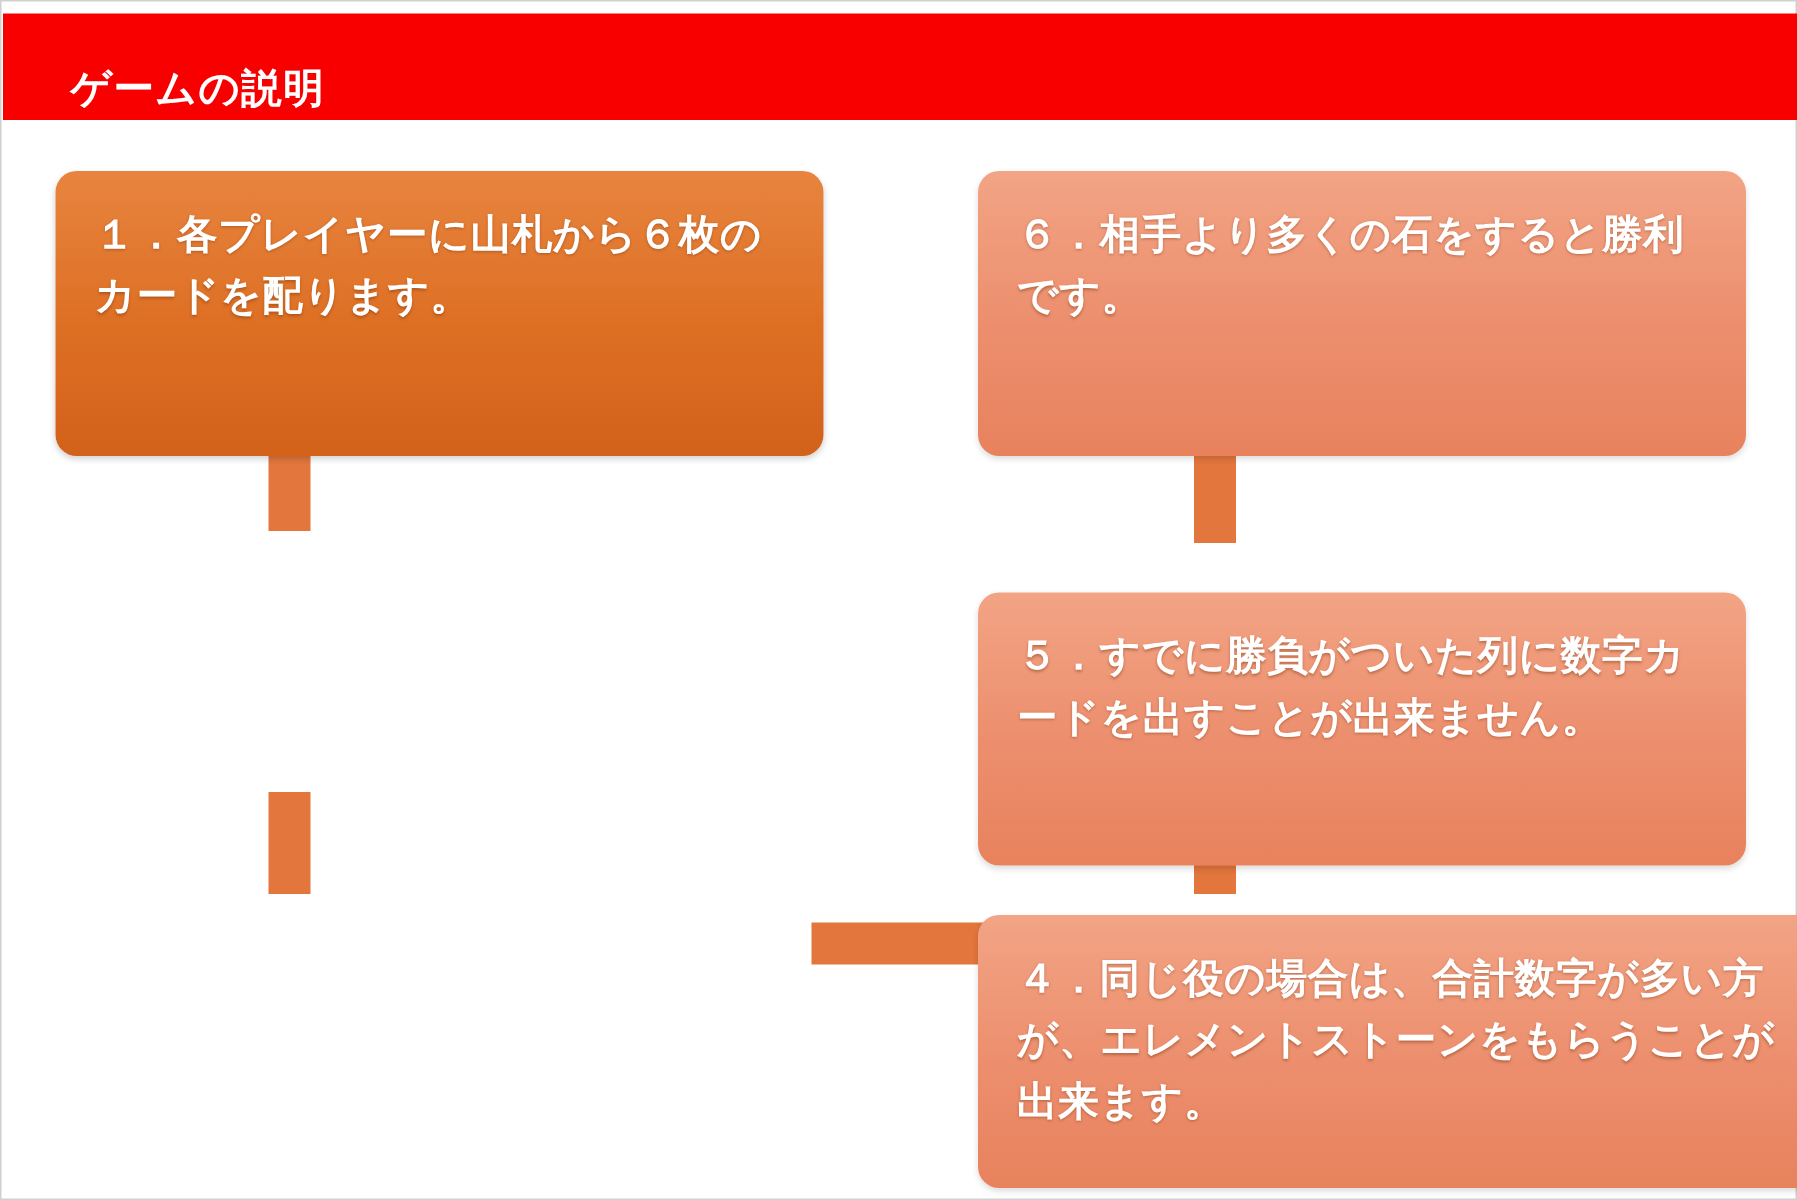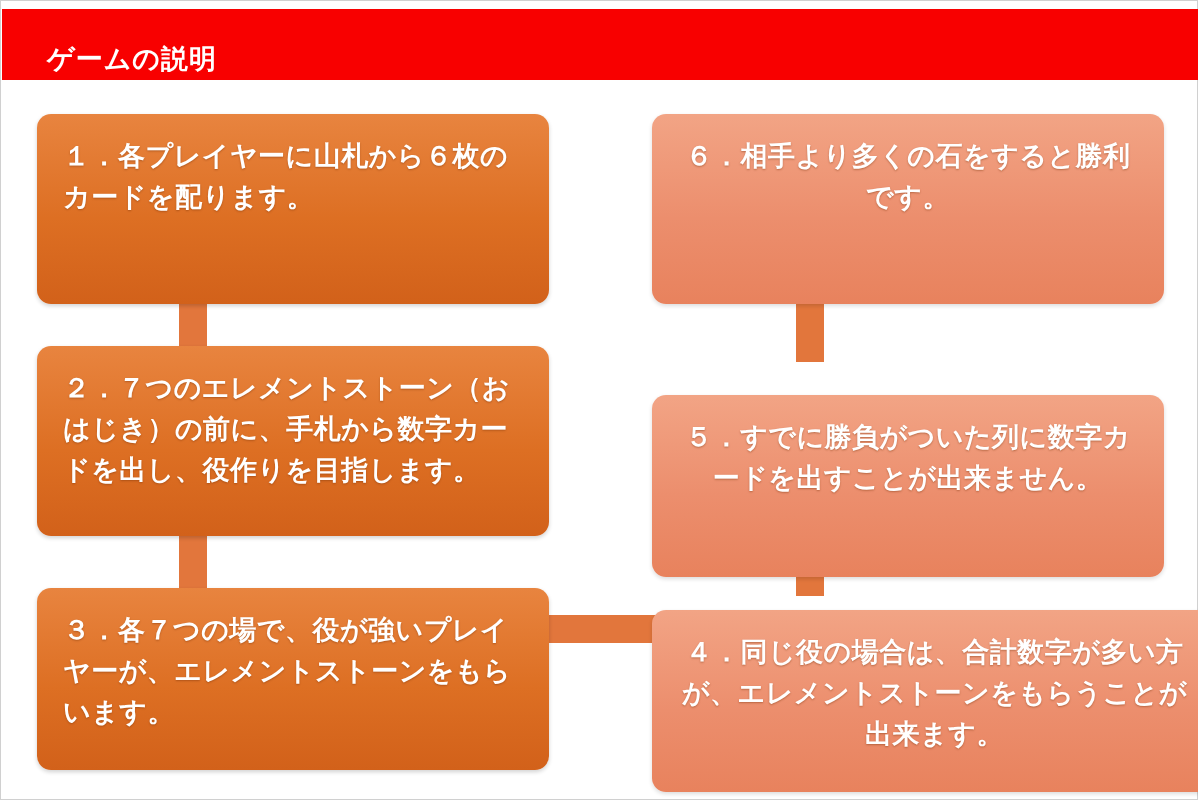--- a/index.html
+++ b/index.html
@@ -62,21 +62,20 @@
     text-shadow: 0 1px 2px rgba(120,50,10,0.45);
     overflow: hidden;
   }
   .box-dark {
     background: linear-gradient(180deg, #e8843f 0%, #dd6f23 55%, #d2611a 100%);
     box-shadow: 0 2px 4px rgba(0,0,0,0.18);
   }
   .box-light {
     background: linear-gradient(180deg, #f2a485 0%, #ec8e6d 55%, #e8825d 100%);
     box-shadow: 0 2px 4px rgba(0,0,0,0.14);
-    text-align: center;
   }
 
   
   #box1 { left: 36px;  top: 113px; width: 512px; height: 190px; }
   #box2 { left: 36px;  top: 345px; width: 512px; height: 190px; }
   #box3 { left: 36px;  top: 587px; width: 512px; height: 182px; }
   #box4 { left: 651px; top: 587px; width: 565px; height: 182px; margin-top: 22px; }
   #box5 { left: 651px; top: 353px; width: 512px; height: 182px; margin-top: 41px; }
   #box6 { left: 651px; top: 113px; width: 512px; height: 190px; }
 
@@ -100,19 +99,17 @@
     <div class="title-text">ゲームの説明</div>
   </div>
 
   <div class="connector" id="conn-1-2"></div>
   <div class="connector" id="conn-2-3"></div>
   <div class="connector" id="conn-3-4"></div>
   <div class="connector" id="conn-4-5"></div>
   <div class="connector" id="conn-5-6"></div>
 
   <div class="box box-dark" id="box1">１．各プレイヤーに山札から６枚のカードを配ります。</div>
-  <div class="box box-dark" id="box2">２．７つのエレメントストーン（おはじき）の前に、手札から数字カードを出し、役作りを目指します。</div>
-  <div class="box box-dark" id="box3">３．各７つの場で、役が強いプレイヤーが、エレメントストーンをもらいます。</div>
   <div class="box box-light" id="box4">４．同じ役の場合は、合計数字が多い方が、エレメントストーンをもらうことが出来ます。</div>
   <div class="box box-light" id="box5">５．すでに勝負がついた列に数字カードを出すことが出来ません。</div>
   <div class="box box-light" id="box6">６．相手より多くの石をすると勝利です。</div>
 
 </div>
 
 </body></html>

